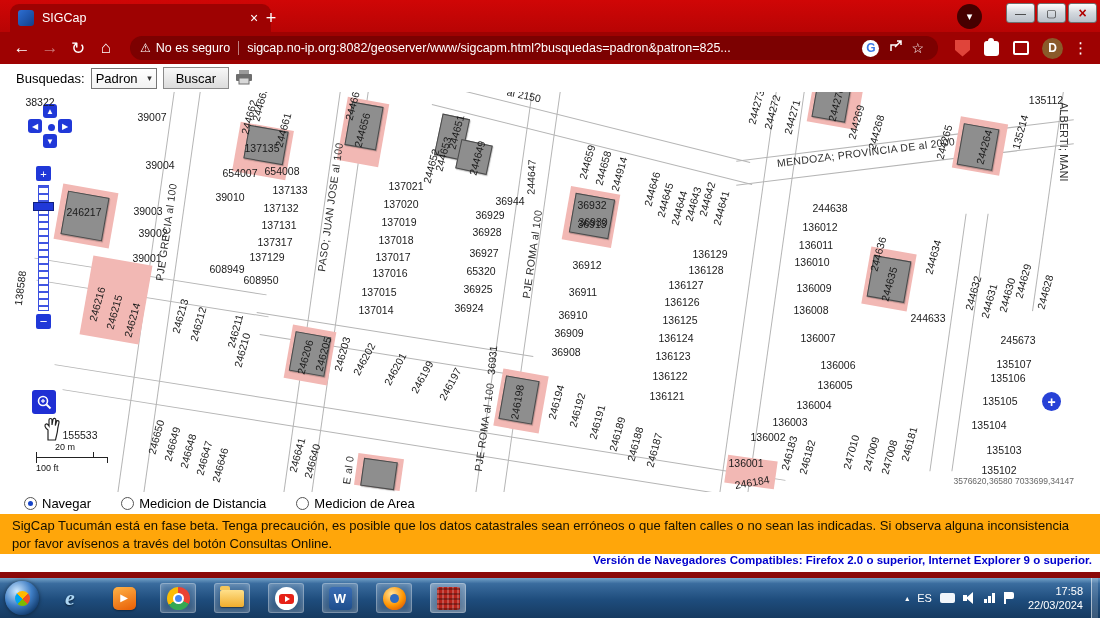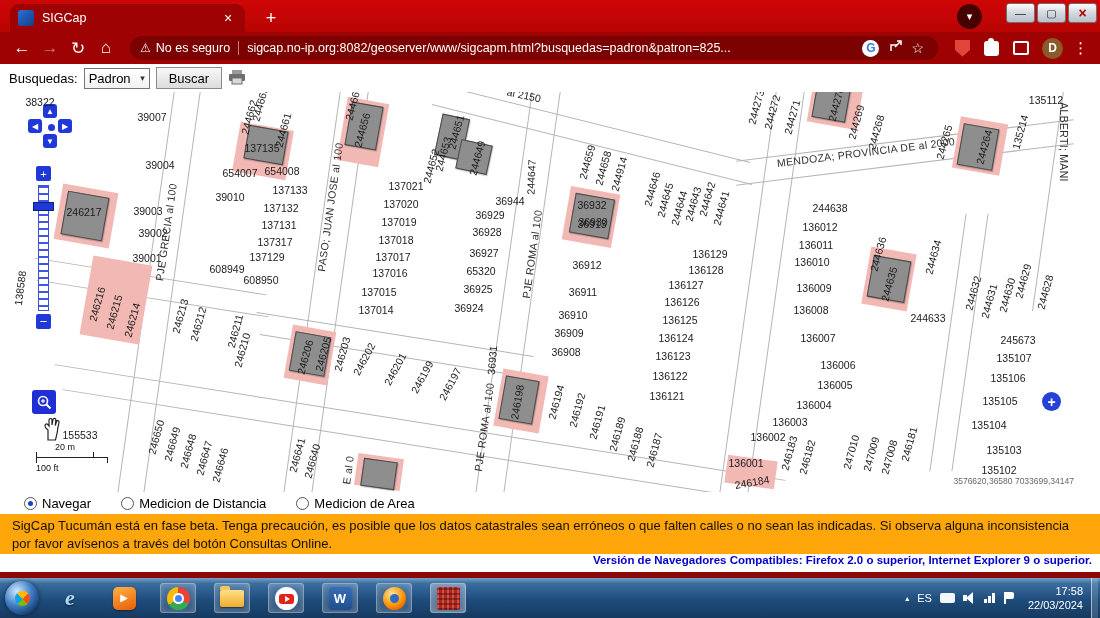--- a/index.html
+++ b/index.html
@@ -1,20 +1,20 @@
 <!DOCTYPE html>
 <html><head>
 <meta charset="utf-8">
 <style>
   * { box-sizing: border-box; margin: 0; padding: 0; }
   html,body { width:1100px; height:618px; overflow:hidden; font-family:"Liberation Sans", sans-serif; background:#fff; }
 
   
   .tabstrip { position:relative; height:32px; background:linear-gradient(#d00606,#b80404); }
-  .tab { position:absolute; left:10px; top:4px; width:235px; height:28px; background:#9e0202; border-radius:9px 9px 0 0; display:flex; align-items:center; padding:0 8px; color:#fff; }
+  .tab { position:absolute; left:10px; top:4px; width:261px; height:28px; background:#9e0202; border-radius:9px 9px 0 0; display:flex; align-items:center; padding:0 8px; color:#fff; }
   .tab-favicon { width:16px; height:16px; border-radius:3px; background:linear-gradient(135deg,#2d6fd2,#123f8a); margin-right:8px; flex:none; }
   .tab-title { font-size:12.5px; flex:1; white-space:nowrap; overflow:hidden; }
   .tab-close { width:18px; height:18px; border-radius:50%; display:flex; align-items:center; justify-content:center; font-size:14px; color:#fff; cursor:pointer; }
   .newtab-btn { position:absolute; left:258px; top:6px; width:26px; height:24px; color:#fff; font-size:18px; display:flex; align-items:center; justify-content:center; cursor:pointer; }
   .tab-chevron { position:absolute; right:118px; top:4px; width:25px; height:25px; border-radius:50%; background:#460000; color:#fff; font-size:11px; display:flex; align-items:center; justify-content:center; }
   .winbtns { position:absolute; right:3px; top:3px; display:flex; gap:2px; }
   .winbtn { width:29px; height:20px; background:linear-gradient(#fdfdfd,#d3d8de 50%,#bac1ca); border:1px solid #6f6f6f; border-radius:3px; display:flex; align-items:center; justify-content:center; font-size:11px; color:#222; cursor:pointer; }
   .winbtn.close span { color:#b00000; font-size:14px; font-weight:bold; }
 
   .toolbar { position:relative; height:32px; background:#9e0202; display:flex; align-items:center; padding:0 8px; }
@@ -29,21 +29,21 @@
   .share-icon { flex:none; margin:0 4px; cursor:pointer; }
   .star-icon { color:#fff; font-size:14px; margin:0 4px; flex:none; cursor:pointer; }
   .ext-shield { width:15px; height:17px; background:#e0443a; clip-path:polygon(0 0,100% 0,100% 62%,50% 100%,0 62%); margin:0 7px; flex:none; cursor:pointer; }
   .ext-puzzle { width:15px; height:15px; background:#fff; border-radius:3px; position:relative; margin:0 7px; flex:none; cursor:pointer; }
   .ext-puzzle::after { content:""; position:absolute; left:4px; top:-3px; width:6px; height:6px; border-radius:50%; background:#fff; }
   .side-icon { width:16px; height:14px; border:2px solid #fff; border-radius:2px; margin:0 7px; flex:none; cursor:pointer; }
   .avatar { width:21px; height:21px; border-radius:50%; background:#8a5a2a; color:#fff; font-size:12px; font-weight:bold; display:flex; align-items:center; justify-content:center; margin:0 6px; flex:none; cursor:pointer; }
   .menu-dots { color:#fff; font-size:15px; margin:0 4px; flex:none; cursor:pointer; }
 
   
-  .search-row { height:28px; background:#fff; display:flex; align-items:center; padding-left:9px; font-size:13px; color:#000; }
+  .search-row { height:28px; background:#fff; display:flex; align-items:center; padding-left:16px; font-size:13px; color:#000; }
   .sr-label { margin-right:6px; }
   .sel { width:66px; height:21px; border:1px solid #767676; background:linear-gradient(#fff,#f2f2f2); display:flex; align-items:center; justify-content:space-between; padding:0 4px; cursor:pointer; }
   .sel .arr { font-size:9px; color:#333; }
   .sr-input { width:372px; height:20px; border:1px solid #7a7a7a; font-size:13px; padding:0 4px; margin-left:4px; font-family:"Liberation Sans",sans-serif; }
   .sr-btn { height:22px; margin-left:6px; padding:0 12px; border:1px solid #8a8a8a; background:linear-gradient(#f8f8f8,#dcdcdc); font-size:13px; cursor:pointer; font-family:"Liberation Sans",sans-serif; }
   .sr-link { margin-left:12px; color:#6e6e6e; text-decoration:underline; font-size:13.5px; cursor:pointer; }
   .printer-icon { margin-left:6px; cursor:pointer; }
 
   
   .map { position:relative; height:400px; background:#fff; overflow:hidden; }
@@ -389,21 +389,21 @@
     <div class="mlabel" style="left: 878px; top: 162px; transform: translate(-50%, -50%) rotate(-75deg);">244636</div>
     <div class="mlabel" style="left: 889px; top: 192px; transform: translate(-50%, -50%) rotate(-75deg);">244635</div>
     <div class="mlabel" style="left: 933px; top: 165px; transform: translate(-50%, -50%) rotate(-75deg);">244634</div>
     <div class="mlabel" style="left: 928px; top: 226px; transform: translate(-50%, -50%) rotate(0deg);">244633</div>
     <div class="mlabel" style="left: 973px; top: 201px; transform: translate(-50%, -50%) rotate(-75deg);">244632</div>
     <div class="mlabel" style="left: 989px; top: 209px; transform: translate(-50%, -50%) rotate(-75deg);">244631</div>
     <div class="mlabel" style="left: 1007px; top: 203px; transform: translate(-50%, -50%) rotate(-75deg);">244630</div>
     <div class="mlabel" style="left: 1023px; top: 189px; transform: translate(-50%, -50%) rotate(-75deg);">244629</div>
     <div class="mlabel" style="left: 1045px; top: 200px; transform: translate(-50%, -50%) rotate(-75deg);">244628</div>
     <div class="mlabel" style="left: 1018px; top: 248px; transform: translate(-50%, -50%) rotate(0deg);">245673</div>
-    <div class="mlabel" style="left: 1014px; top: 266px; transform: translate(-50%, -50%) rotate(0deg);">135107</div>
+    <div class="mlabel" style="left: 1014px; top: 272px; transform: translate(-50%, -50%) rotate(0deg);">135107</div>
     <div class="mlabel" style="left: 1008px; top: 286px; transform: translate(-50%, -50%) rotate(0deg);">135106</div>
     <div class="mlabel" style="left: 1000px; top: 309px; transform: translate(-50%, -50%) rotate(0deg);">135105</div>
     <div class="mlabel" style="left: 989px; top: 333px; transform: translate(-50%, -50%) rotate(0deg);">135104</div>
     <div class="mlabel" style="left: 1004px; top: 358px; transform: translate(-50%, -50%) rotate(0deg);">135103</div>
     <div class="mlabel" style="left: 999px; top: 378px; transform: translate(-50%, -50%) rotate(0deg);">135102</div>
     <div class="mlabel" style="left: 851px; top: 360px; transform: translate(-50%, -50%) rotate(-75deg);">247010</div>
     <div class="mlabel" style="left: 871px; top: 362px; transform: translate(-50%, -50%) rotate(-75deg);">247009</div>
     <div class="mlabel" style="left: 889px; top: 365px; transform: translate(-50%, -50%) rotate(-75deg);">247008</div>
     <div class="mlabel" style="left: 909px; top: 352px; transform: translate(-50%, -50%) rotate(-75deg);">246181</div>
     <div class="mlabel" style="left: 756px; top: 15px; transform: translate(-50%, -50%) rotate(-75deg);">244273</div>

